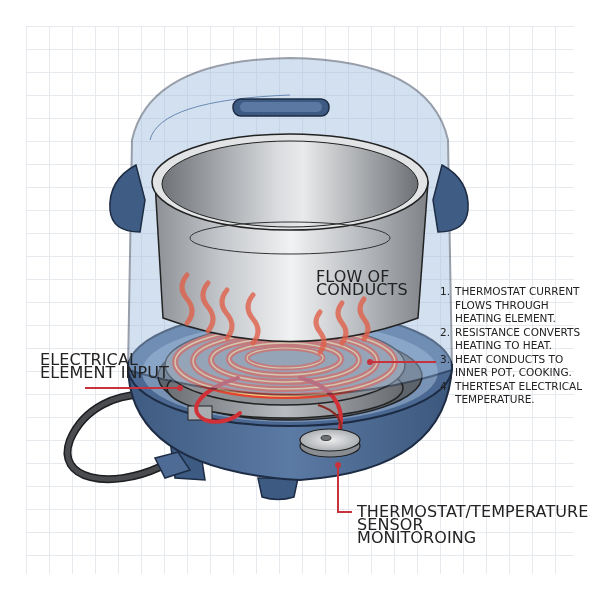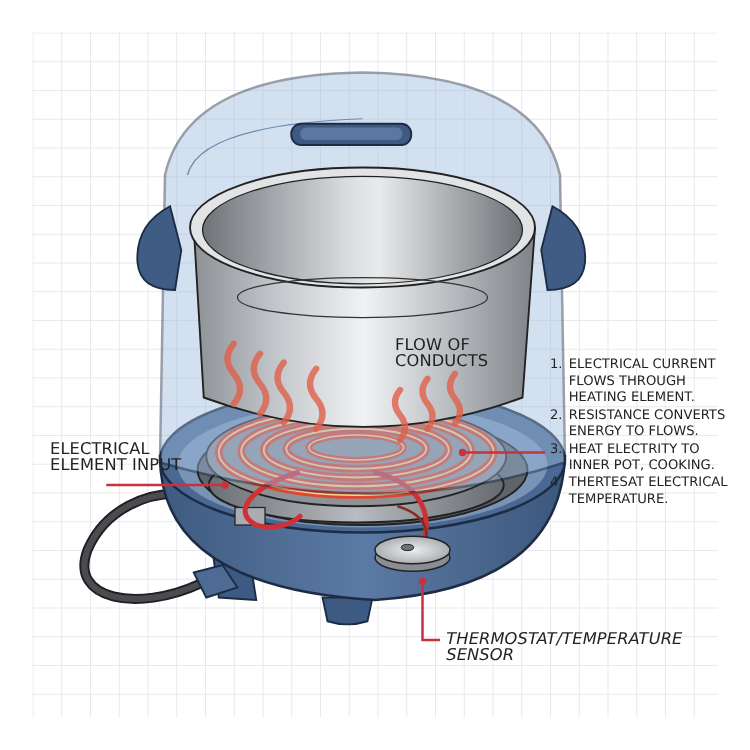--- a/index.html
+++ b/index.html
@@ -11,21 +11,21 @@
     }
     .grid {
       position: absolute; left: 26px; top: 26px; width: 548px; height: 548px;
       background-image:
         linear-gradient(to right, #e6e9ee 1px, transparent 1px),
         linear-gradient(to bottom, #e6e9ee 1px, transparent 1px);
       background-size: 23px 23px;
     }
     svg.illus { position: absolute; left: 0; top: 0; }
     .label {
-      position: absolute; color: #222; font-size: 13px; line-height: 13px;
+      position: absolute; color: #222; font-size: 16px; line-height: 13px;
       letter-spacing: 0.1px;
     }
     .steps {
       position: absolute; left: 440px; top: 285px; margin: 0; padding: 0;
       list-style: none; font-size: 10.5px; line-height: 13.5px; color: #222;
     }
     .steps li { display: flex; }
     .steps .num { width: 15px; flex: none; }
     .steps .txt { width: 140px; }
   </style>
@@ -146,34 +146,35 @@
 <div class="label" style="left:316px; top:270px;">
   <div>FLOW OF</div>
   <div>CONDUCTS</div>
 </div>
 
 <div class="label" style="left:40px; top:353px;">
   <div>ELECTRICAL</div>
   <div>ELEMENT INPUT</div>
 </div>
 
-<div class="label" style="left:357px; top:505px;font-style:italic;">
+<div class="label" style="left:357px; top:505px;">
   <div>THERMOSTAT/TEMPERATURE SENSOR</div>
+  <div>MONITOROING</div>
 </div>
 
 <ol class="steps">
   <li>
       <span class="num">1.</span>
-      <span class="txt">ELECTRICAL CURRENT FLOWS THROUGH HEATING ELEMENT.</span>
+      <span class="txt">THERMOSTAT CURRENT FLOWS THROUGH HEATING ELEMENT.</span>
     </li>
   <li>
       <span class="num">2.</span>
-      <span class="txt">RESISTANCE CONVERTS ENERGY TO FLOWS.</span>
+      <span class="txt">RESISTANCE CONVERTS HEATING TO HEAT.</span>
     </li>
   <li>
       <span class="num">3.</span>
-      <span class="txt">HEAT ELECTRITY TO INNER POT, COOKING.</span>
+      <span class="txt">HEAT CONDUCTS TO INNER POT, COOKING.</span>
     </li>
   <li>
       <span class="num">4.</span>
       <span class="txt">THERTESAT ELECTRICAL TEMPERATURE.</span>
     </li>
 </ol>
 
 </body></html>

